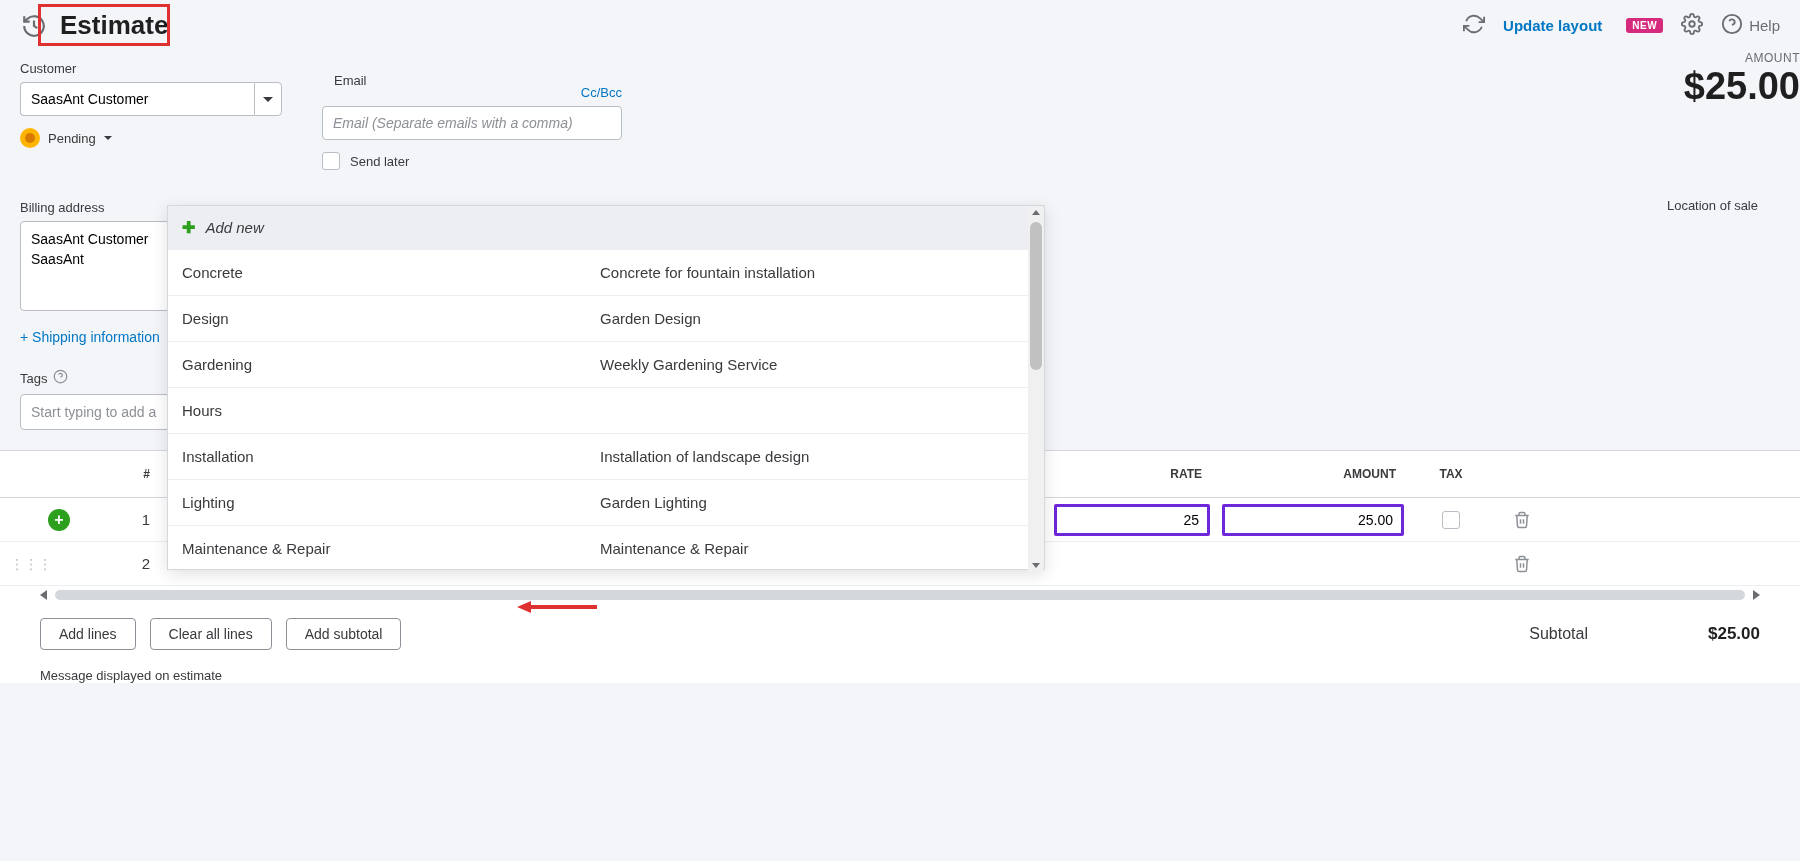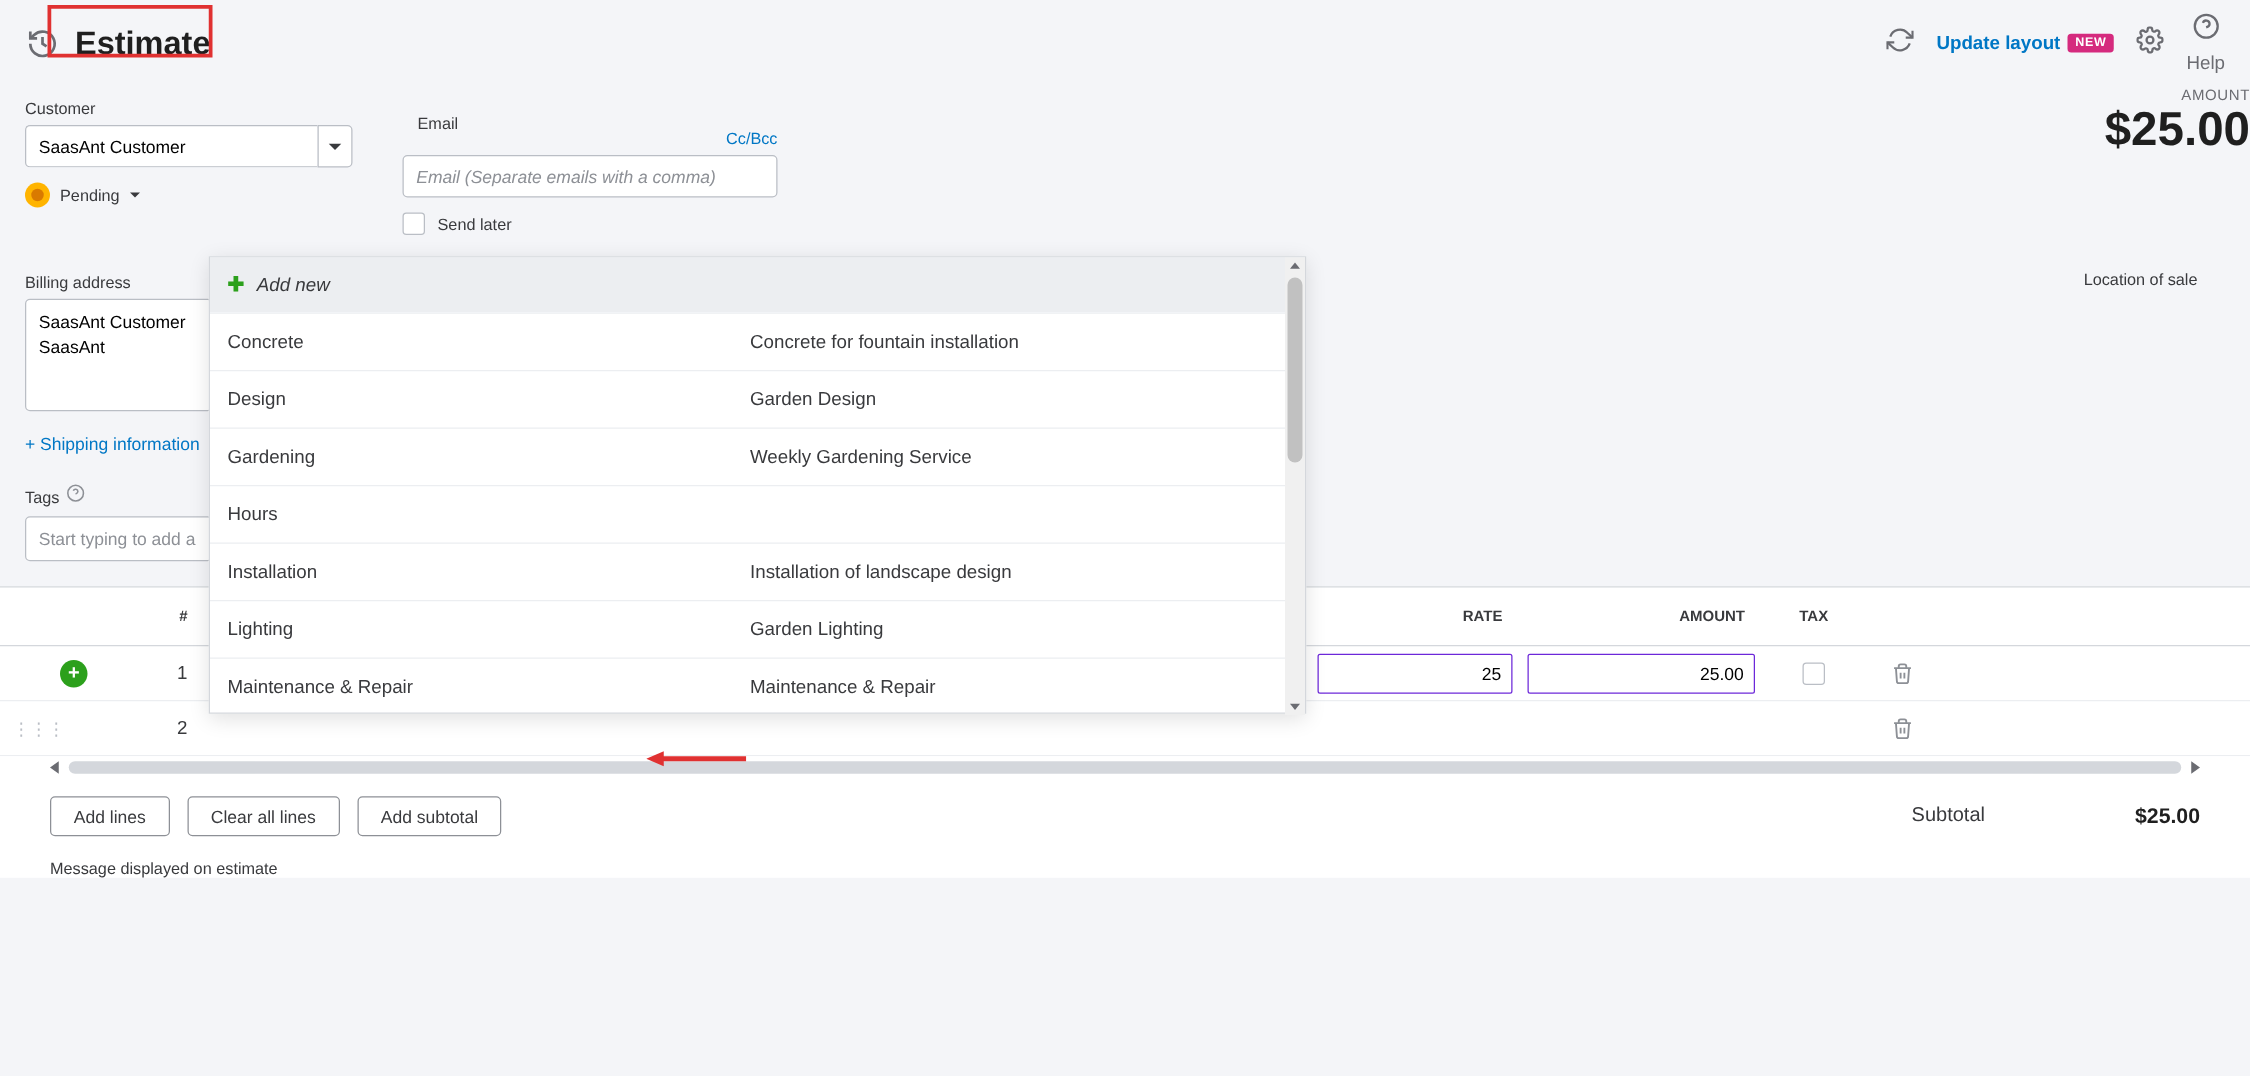--- a/index.html
+++ b/index.html
@@ -7,23 +7,23 @@
 
 
 .header { display: flex; align-items: center; padding: 10px 20px; }
 .history-icon { width: 28px; height: 28px; display: flex; align-items: center; justify-content: center; }
 .history-icon svg { width: 26px; height: 26px; stroke: #6b6c72; fill: none; stroke-width: 2; }
 .page-title { font-size: 26px; font-weight: 700; margin-left: 12px; color: #1f1f1f; }
 .title-red-box { position: absolute; left: 38px; top: 4px; width: 132px; height: 42px; border: 3px solid #e03131; pointer-events: none; }
 .header-spacer { flex: 1; }
 .header-right { display: flex; align-items: center; gap: 18px; }
 .refresh-icon svg, .gear-icon svg, .help-icon svg { width: 22px; height: 22px; stroke: #6b6c72; fill: none; stroke-width: 2; }
-.update-layout { color: #0077c5; font-size: 15px; font-weight: 600; cursor: pointer; display: flex; align-items: center; gap: 6px;}
+.update-layout { color: #0077c5; font-size: 15px; font-weight: 600; cursor: pointer; display: flex; align-items: center; gap: 24px;}
 .new-badge { background: #d52a7e; color: #fff; font-size: 10px; font-weight: 700; padding: 2px 6px; border-radius: 3px; letter-spacing: 0.5px; }
-.help-link { display: flex; align-items: center; gap: 6px; color: #6b6c72; font-size: 15px; cursor: pointer; flex-direction: column; }
+.help-link { display: flex; align-items: center; gap: 6px; color: #6b6c72; font-size: 15px; cursor: pointer; }
 
 
 .form-top { padding: 10px 20px 0 20px; display: flex; position: relative; }
 .field-group { display: flex; flex-direction: column; margin-right: 40px; }
 .label { font-size: 13px; color: #393a3d; margin-bottom: 6px; }
 .label-row { display: flex; justify-content: space-between; align-items: flex-end; margin-bottom: 6px; }
 .link-small { color: #0077c5; font-size: 13px; cursor: pointer; }
 .dropdown { display: flex; }
 .dropdown input { width: 234px; height: 34px; border: 1px solid #babec5; border-right: none; border-radius: 4px 0 0 4px; padding: 0 10px; font-size: 14px; background: #fff; }
 .dropdown-btn { width: 28px; height: 34px; border: 1px solid #babec5; border-radius: 0 4px 4px 0; background: #fff; display: flex; align-items: center; justify-content: center; cursor: pointer; }
@@ -87,21 +87,21 @@
 .col-amount { width: 194px; text-align: right; padding-right: 14px; }
 .col-tax { width: 82px; text-align: center; }
 .col-trash { width: 60px; text-align: center; }
 
 .line-row { display: flex; height: 44px; align-items: center; border-bottom: 1px solid #eceef1; font-size: 14px; }
 .line-row.active .col-product, .line-row.active .col-qty, .line-row.active .col-rate, .line-row.active .col-amount { padding: 4px 6px; }
 .add-circle { width: 22px; height: 22px; background: #2ca01c; border-radius: 50%; display: flex; align-items: center; justify-content: center; color: #fff; font-weight: 700; margin: 0 auto; cursor: pointer; font-size: 16px; }
 .drag-dots { color: #babec5; font-size: 14px; padding-left: 10px; cursor: grab; }
 .line-num { text-align: right; padding-right: 14px; font-size: 15px; }
 .cell-input { width: 100%; height: 32px; border: 1px solid #2ca01c; border-radius: 2px; padding: 0 8px; font-size: 14px; background: #fff; }
-.cell-input-plain { width: 100%; height: 32px; border: 1px solid #6d28d9; border-radius: 2px; padding: 0 8px; font-size: 14px; text-align: right; background: #fff; }
+.cell-input-plain { width: 100%; height: 32px; border: 3px solid #6d28d9; border-radius: 2px; padding: 0 8px; font-size: 14px; text-align: right; background: #fff; }
 .product-input-wrap { display: flex; width: 100%; }
 .product-input-wrap input { flex: 1; border-right: none; border-radius: 2px 0 0 2px; font-style: italic; }
 .product-input-wrap input::placeholder { color: #8d9096; font-style: italic; }
 .product-dd-btn { width: 26px; border: 1px solid #2ca01c; border-left: 1px solid #babec5; background: #eceef1; display: flex; align-items: center; justify-content: center; cursor: pointer; border-radius: 0 2px 2px 0; }
 .tax-check { width: 18px; height: 18px; border: 1px solid #babec5; border-radius: 3px; margin: 0 auto; cursor: pointer; }
 .trash-icon svg { width: 18px; height: 18px; stroke: #8d9096; fill: none; stroke-width: 2; margin: 0 auto; display: block; cursor: pointer; }
 
 .red-arrow { position: absolute; left: 517px; top: 597px; z-index: 200; pointer-events: none; }
 .red-arrow svg { width: 80px; height: 20px; }
 

